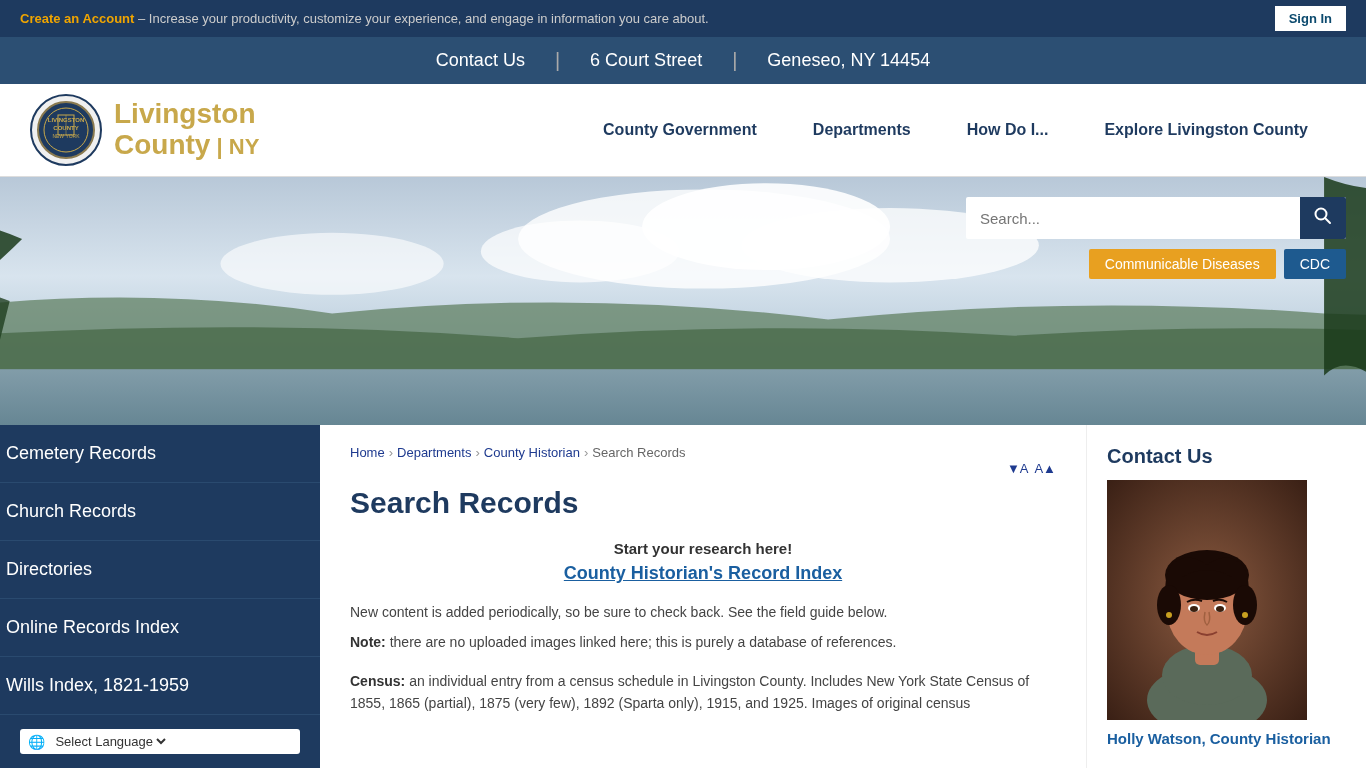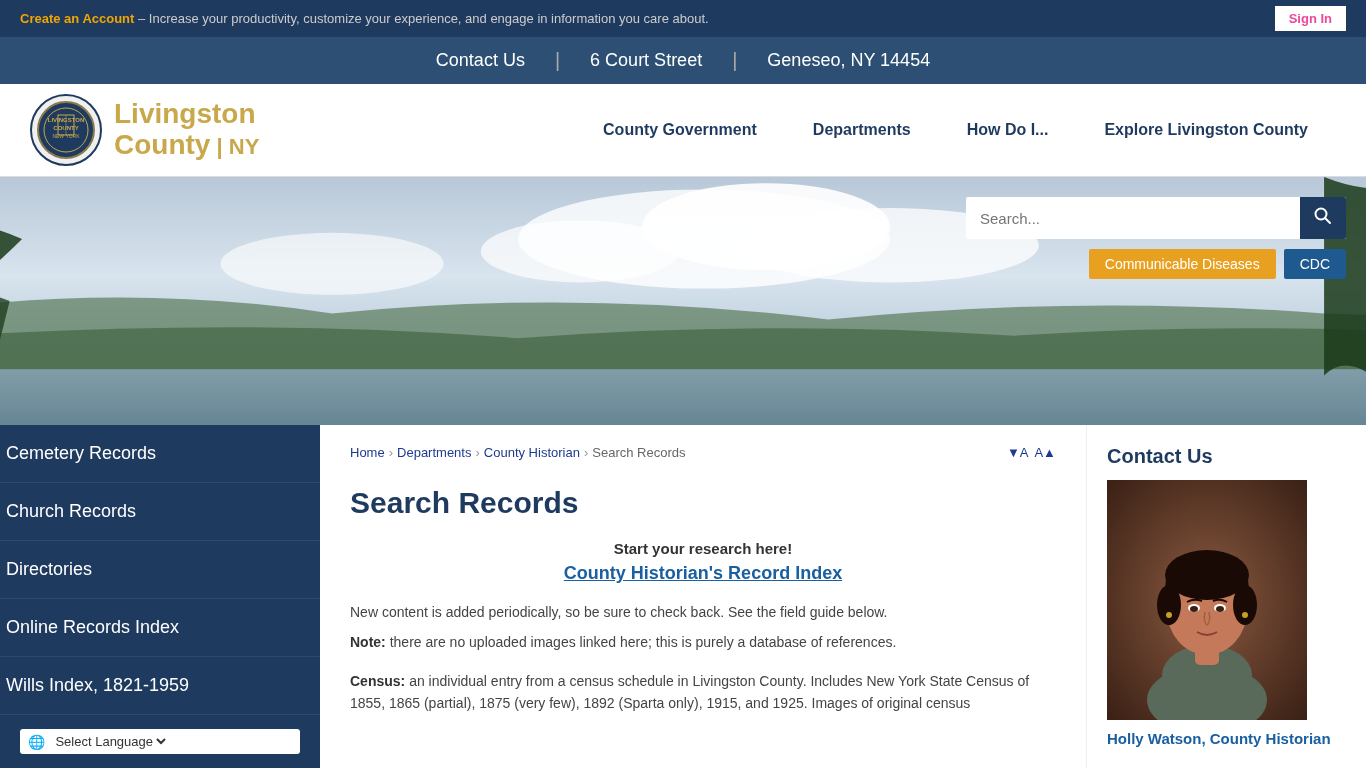--- a/index.html
+++ b/index.html
@@ -16,21 +16,21 @@
       font-size: 13px;
     }
     .top-bar-left a {
       color: #f0a500;
       text-decoration: none;
       font-weight: bold;
     }
     .top-bar-left span { color: #ccc; }
     .sign-in-btn {
       background: #fff;
-      color: #ec4899;
+      color: #0c4a6e;
       border: none;
       padding: 5px 14px;
       font-size: 13px;
       cursor: pointer;
       font-weight: bold;
     }
 
     
     .middle-bar {
       background-color: #2c4f73;
@@ -425,21 +425,21 @@
         <span style="font-size:14px;">🌐</span>
         <select class="lang-select">
           <option>Select Language</option>
         </select>
         <span>▾</span>
       </div>
     </div>
   </div>
 
   <div class="content-area">
-    <div style="display:flex; justify-content:space-between; align-items:flex-start; margin-bottom:10px;">
+    <div style="display:flex; justify-content:space-between; align-items:flex-end; margin-bottom:10px;">
       <div class="breadcrumb">
         <a>Home</a>
         <span class="separator">›</span>
         <a>Departments</a>
         <span class="separator">›</span>
         <a>County Historian</a>
         <span class="separator">›</span>
         <span>Search Records</span>
       </div>
       <div class="font-size-controls">

